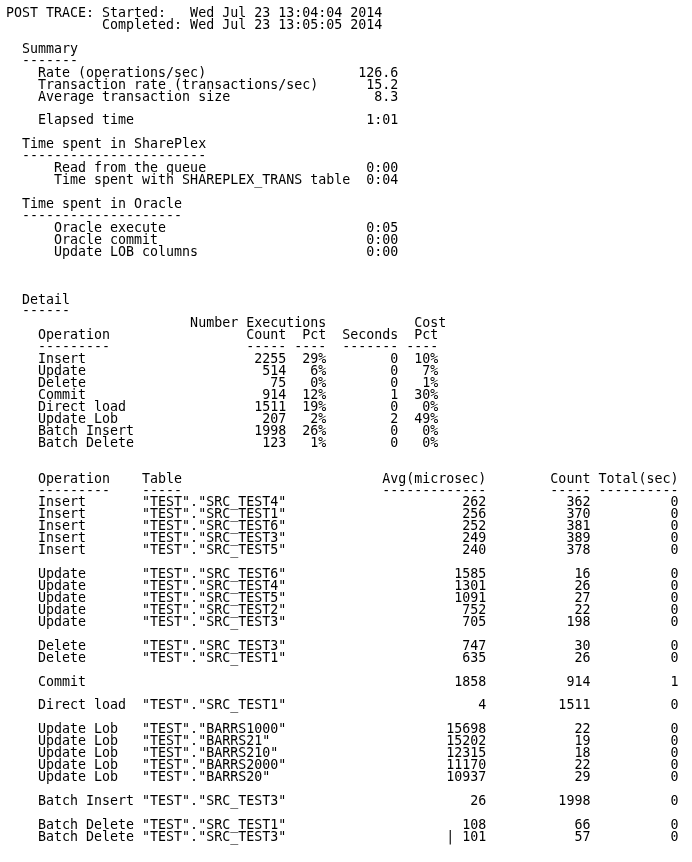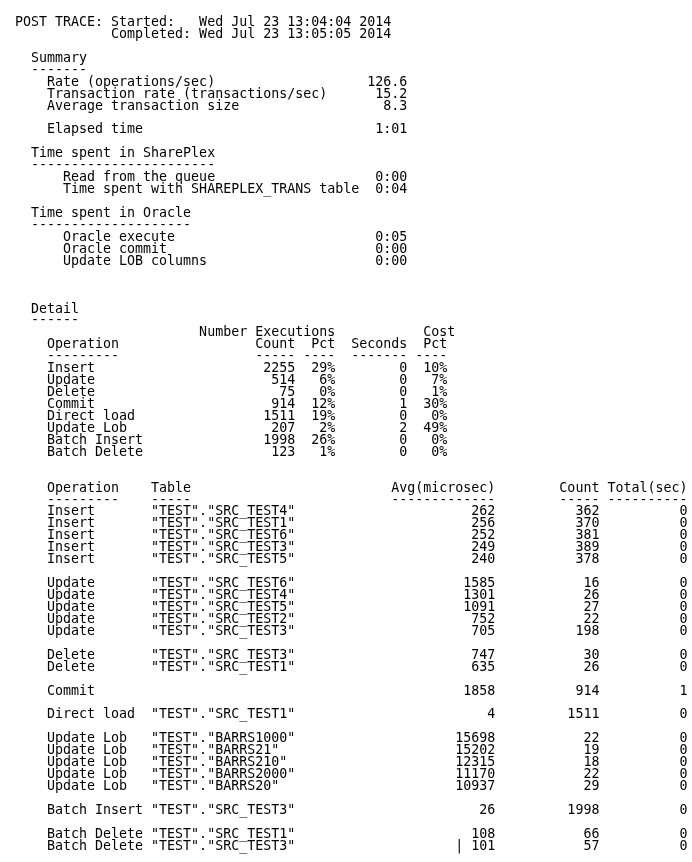--- a/index.html
+++ b/index.html
@@ -9,21 +9,21 @@
   }
   body {
     width: 692px;
     height: 862px;
     overflow: hidden;
     font-family: "DejaVu Sans Mono", "Liberation Mono", monospace;
     font-size: 13.3px;
     color: #000000;
   }
   #report {
-    margin: 13px;
+    margin: 4px;
     padding: 3px 0 0 2px;
   }
   .ln {
     white-space: pre;
     line-height: 11.95px;
     height: 11.95px;
     letter-spacing: 0;
   }
 </style>
 </head>

